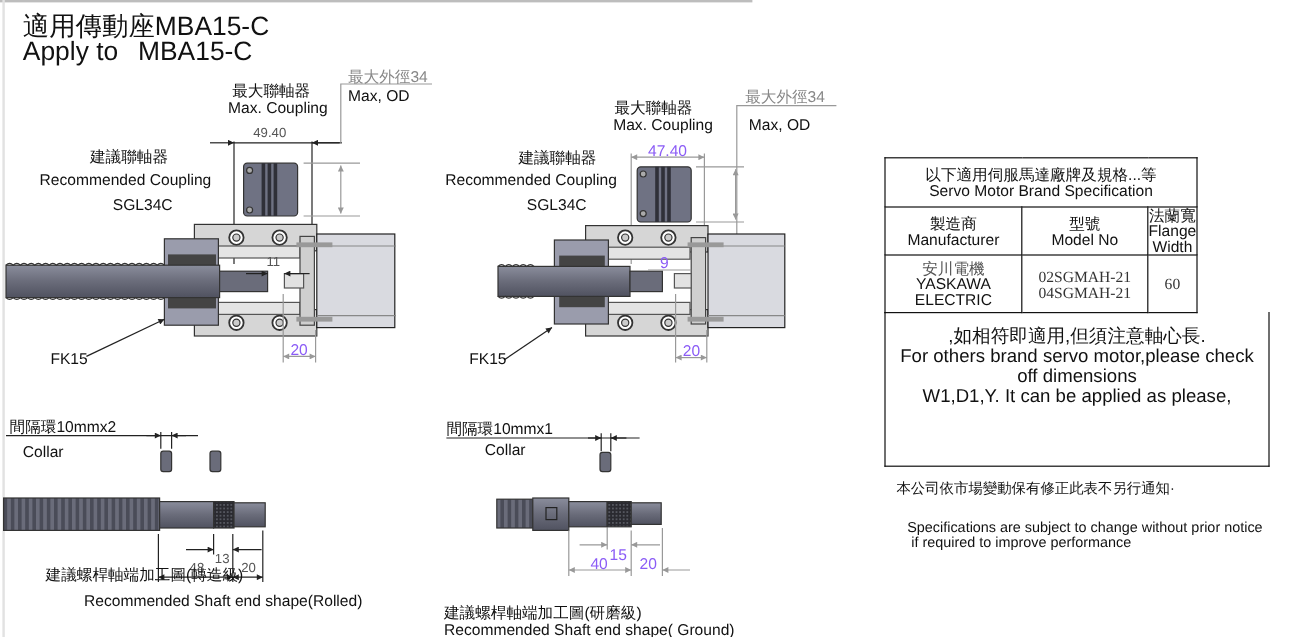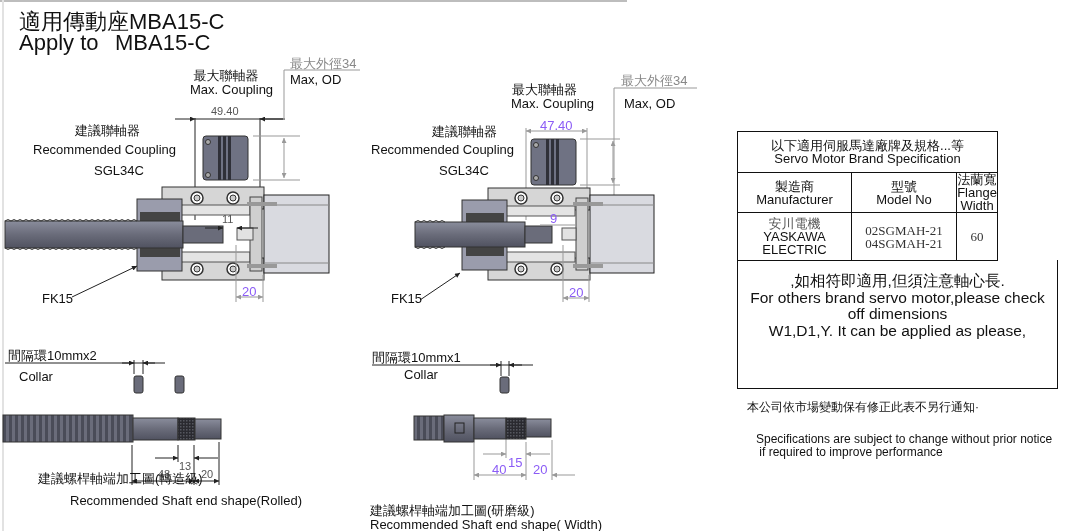--- a/index.html
+++ b/index.html
@@ -253,21 +253,21 @@
 <div class="abs dim" style="left:201px; top:468px;">20</div>
 <div class="abs lbl" style="left:38px; top:472px;">建議螺桿軸端加工圖(轉造級)</div>
 <div class="abs lbl" style="left:38px; top:494px;margin-left:32px;">Recommended Shaft end shape(Rolled)</div>
 
 <div class="abs lbl" style="left:372px; top:351px;">間隔環10mmx1</div>
 <div class="abs lbl" style="left:404px; top:368px;">Collar</div>
 <div class="abs dim-g" style="left:508px; top:455px;">15</div>
 <div class="abs dim-g" style="left:492px; top:462px;">40</div>
 <div class="abs dim-g" style="left:533px; top:462px;">20</div>
 <div class="abs lbl" style="left:370px; top:504px;">建議螺桿軸端加工圖(研磨級)</div>
-<div class="abs lbl" style="left:370px; top:518px;">Recommended Shaft end shape( Width)</div>
+<div class="abs lbl" style="left:370px; top:518px;">Recommended Shaft end shape( Ground)</div>
 
 <table class="spec">
   <tbody>
       <tr class="hdr">
     <td colspan="3">
       <div>以下適用伺服馬達廠牌及規格...等</div>
       <div>Servo Motor Brand Specification</div>
     </td>
   </tr>
   <tr class="col">

